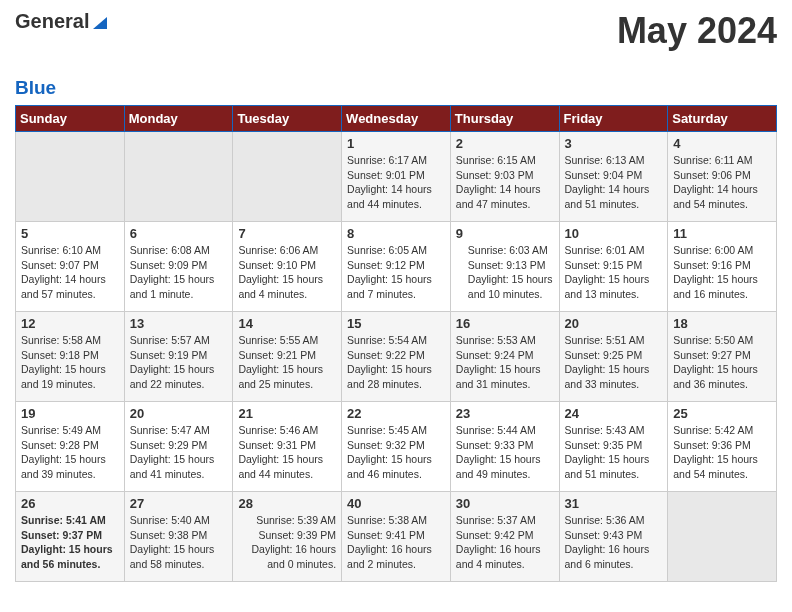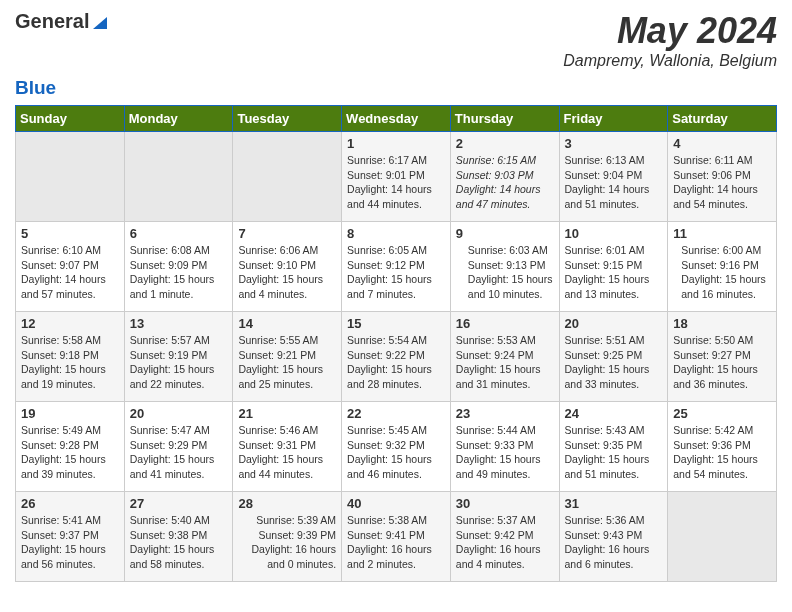--- a/index.html
+++ b/index.html
@@ -17,38 +17,37 @@
       margin-bottom: 6px;
     }
     .logo {
       display: flex;
       flex-direction: column;
       align-items: flex-start;
       gap: 48px;
     }
     .title-area {
       text-align: right;
-      font-style: italic;
     }
     .month-title {
       font-size: 36px;
       font-weight: bold;
       color: #333;
     }
     .subtitle {
       font-size: 16px;
       color: #333;
     }
     table {
       width: 100%;
       border-collapse: collapse;
       table-layout: fixed;
     }
     thead tr th {
-      background-color: #4d7c0f;
+      background-color: #7f1d1d;
       color: #fff;
       font-size: 13px;
       font-weight: bold;
       padding: 5px 4px;
       text-align: left;
       border: 1px solid #1565c0;
     }
     tbody tr td {
       border: 1px solid #ccc;
       vertical-align: top;
@@ -85,21 +84,20 @@
     <div style="display:flex;align-items:center;">
       <span style="font-size:20px;font-weight:bold;color:#333;">General</span>
       <svg width="18" height="18" viewBox="0 0 18 18" style="margin-left:2px;">
         <polygon points="2,16 16,4 16,16" fill="#1565c0"></polygon>
       </svg>
     </div>
     <span style="font-size:19px;font-weight:bold;color:#1565c0;margin-top:-4px;">Blue</span>
   </div>
   <div class="title-area">
     <div class="month-title">May 2024</div>
-    <div class="subtitle">Dampremy, Wallonia, Belgium</div>
   </div>
 </div>
 
 <table>
   <thead>
     <tr id="weekday-header">
         <th>Sunday</th>
         <th>Monday</th>
         <th>Tuesday</th>
         <th>Wednesday</th>
@@ -114,21 +112,21 @@
         <td class="empty-cell"></td>
         <td class="empty-cell"></td>
         <td>
           <div class="day-number">1</div>
           <div class="cell-info" style="white-space: pre-line;">Sunrise: 6:17 AM
 Sunset: 9:01 PM
 Daylight: 14 hours and 44 minutes.</div>
         </td>
         <td>
           <div class="day-number">2</div>
-          <div class="cell-info" style="white-space: pre-line; font-style: italic;">Sunrise: 6:15 AM
+          <div class="cell-info" style="white-space: pre-line;">Sunrise: 6:15 AM
 Sunset: 9:03 PM
 Daylight: 14 hours and 47 minutes.</div>
         </td>
         <td>
           <div class="day-number">3</div>
           <div class="cell-info" style="white-space: pre-line;">Sunrise: 6:13 AM
 Sunset: 9:04 PM
 Daylight: 14 hours and 51 minutes.</div>
         </td>
         <td>
@@ -170,21 +168,21 @@
 Daylight: 15 hours and 10 minutes.</div>
         </td>
         <td>
           <div class="day-number">10</div>
           <div class="cell-info" style="white-space: pre-line;">Sunrise: 6:01 AM
 Sunset: 9:15 PM
 Daylight: 15 hours and 13 minutes.</div>
         </td>
         <td>
           <div class="day-number">11</div>
-          <div class="cell-info" style="white-space: pre-line; margin-left: 8px;">Sunrise: 6:00 AM
+          <div class="cell-info" style="white-space: pre-line;">Sunrise: 6:00 AM
 Sunset: 9:16 PM
 Daylight: 15 hours and 16 minutes.</div>
         </td>
       </tr>
       <tr>
         <td>
           <div class="day-number">12</div>
           <div class="cell-info" style="white-space: pre-line;">Sunrise: 5:58 AM
 Sunset: 9:18 PM
 Daylight: 15 hours and 19 minutes.</div>
@@ -266,21 +264,21 @@
         <td>
           <div class="day-number">25</div>
           <div class="cell-info" style="white-space: pre-line;">Sunrise: 5:42 AM
 Sunset: 9:36 PM
 Daylight: 15 hours and 54 minutes.</div>
         </td>
       </tr>
       <tr>
         <td>
           <div class="day-number">26</div>
-          <div class="cell-info" style="white-space: pre-line;">Sunrise: 5:41 AM
+          <div class="cell-info" style="white-space: pre-line; font-weight: bold;">Sunrise: 5:41 AM
 Sunset: 9:37 PM
 Daylight: 15 hours and 56 minutes.</div>
         </td>
         <td>
           <div class="day-number">27</div>
           <div class="cell-info" style="white-space: pre-line;">Sunrise: 5:40 AM
 Sunset: 9:38 PM
 Daylight: 15 hours and 58 minutes.</div>
         </td>
         <td>

